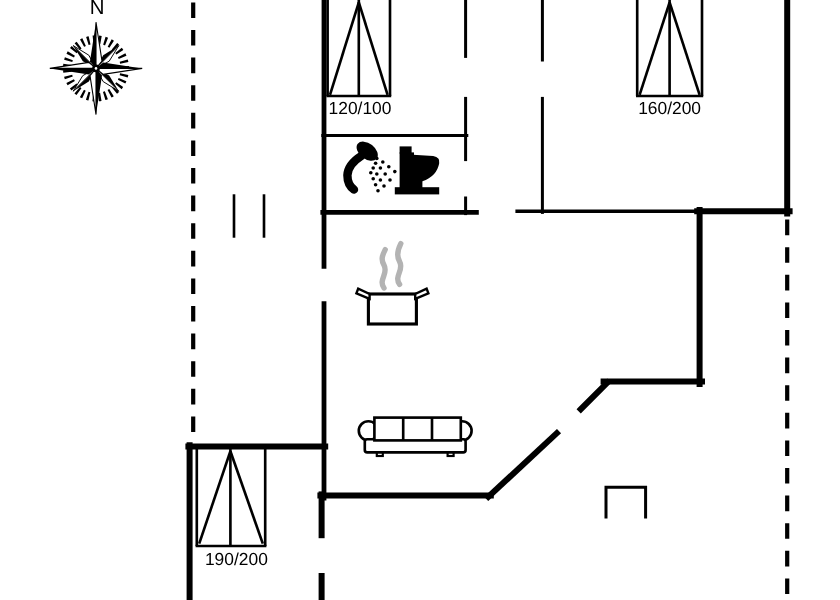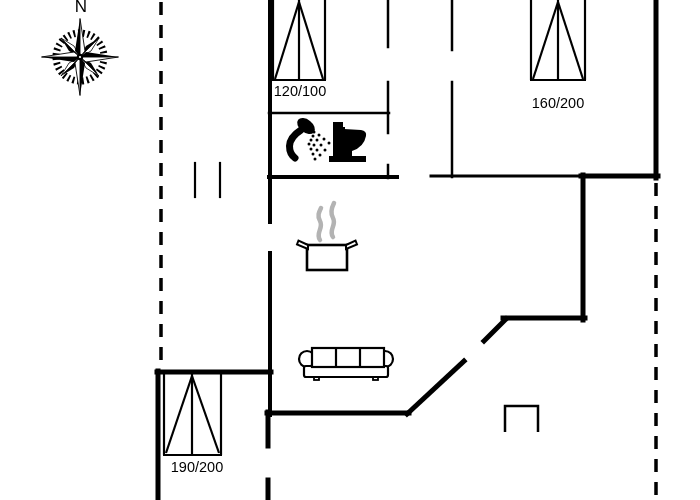--- a/index.html
+++ b/index.html
@@ -178,17 +178,17 @@
     <circle cx="80" cy="57" r="3.2" fill="#000"></circle>
     <circle cx="80" cy="57" r="1.1" fill="#ffffff"></circle>
   </g>
 
 </svg>
 
 <div class="north-label" style="left:68px;top:-3px;width:26px;">N</div>
 
 <div class="bed-label" style="left:271px;top:83px;width:58px;">120/100</div>
 
-<div class="bed-label" style="left:529px;top:95px;width:58px;">160/200</div>
+<div class="bed-label" style="left:529px;top:83px;width:58px;">160/200</div>
 
 <div class="bed-label" style="left:168px;top:459px;width:58px;">190/200</div>
 
 </div>
 
 </body></html>

